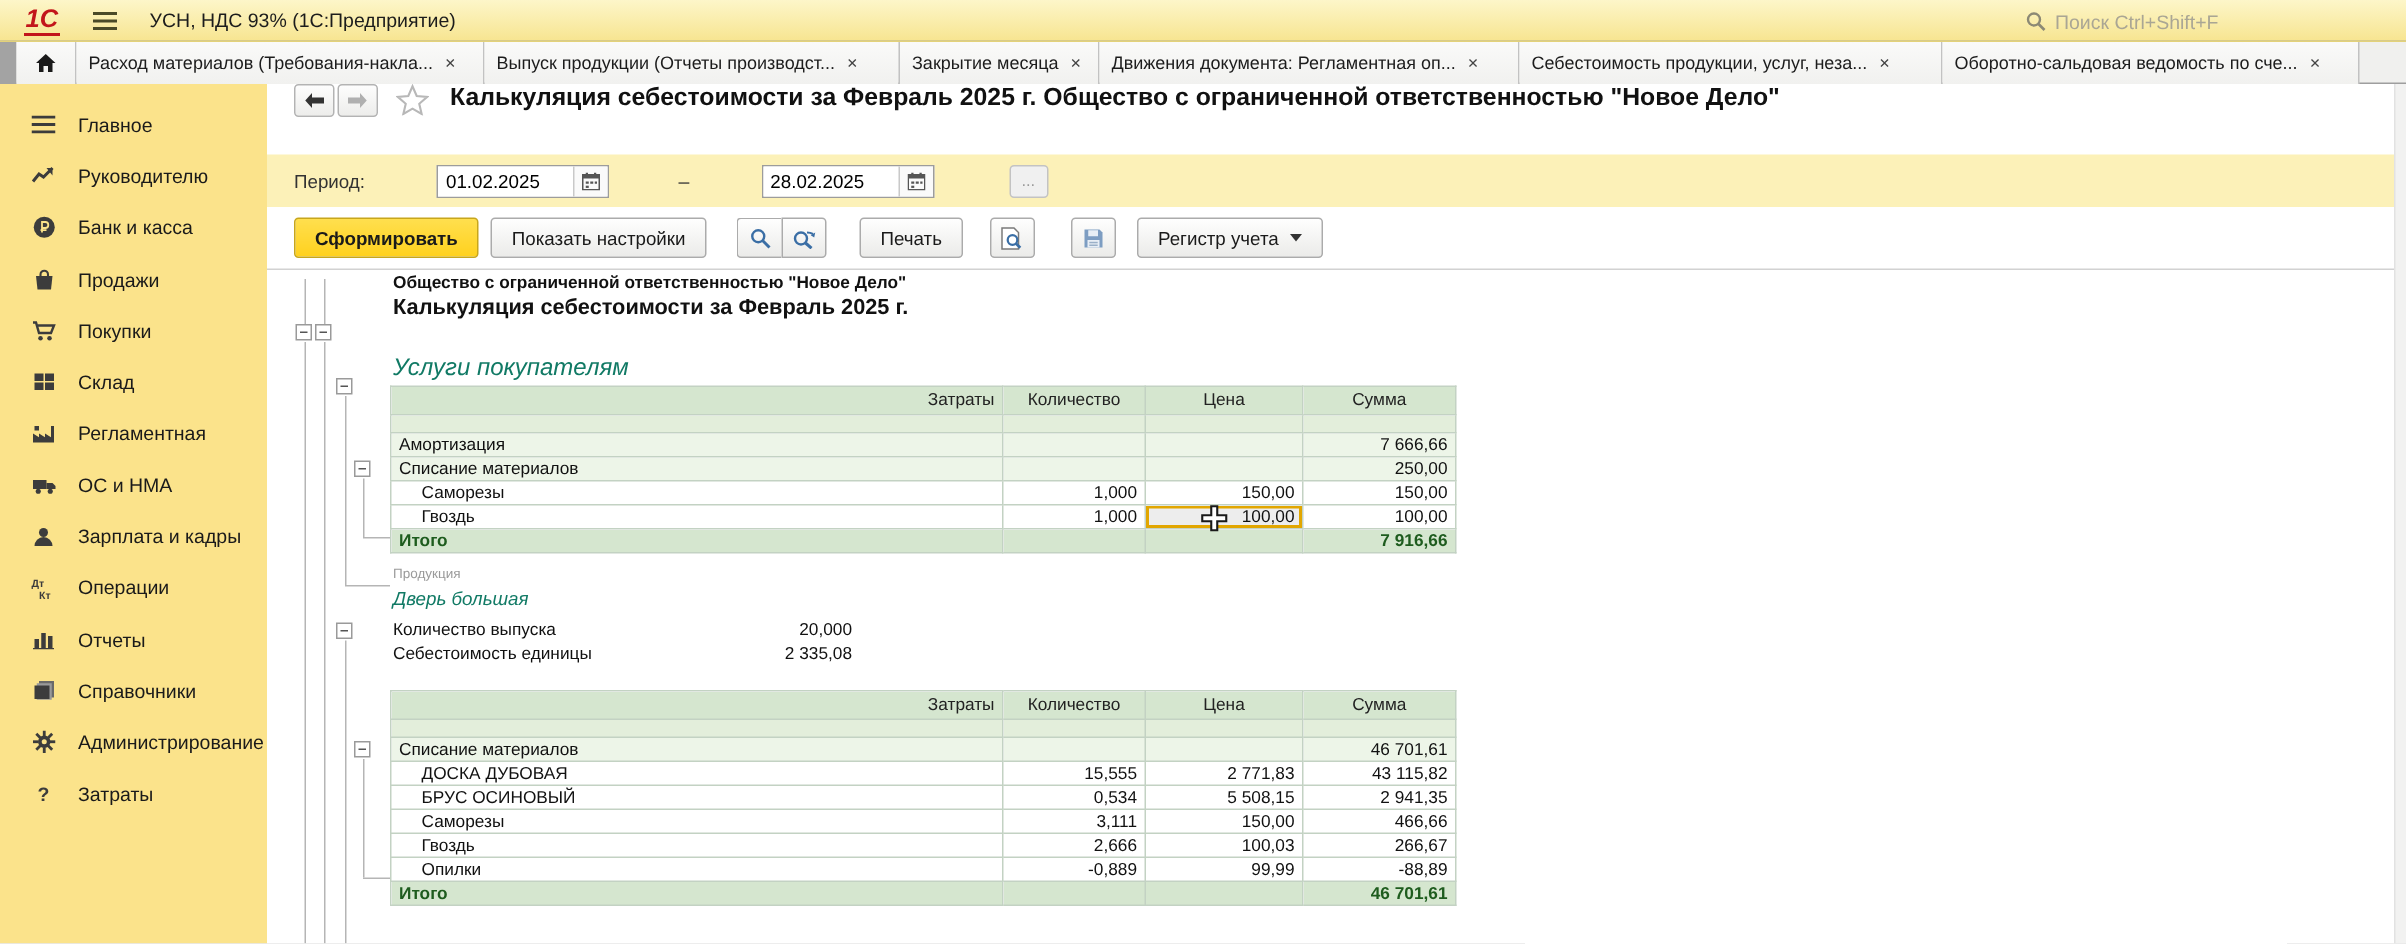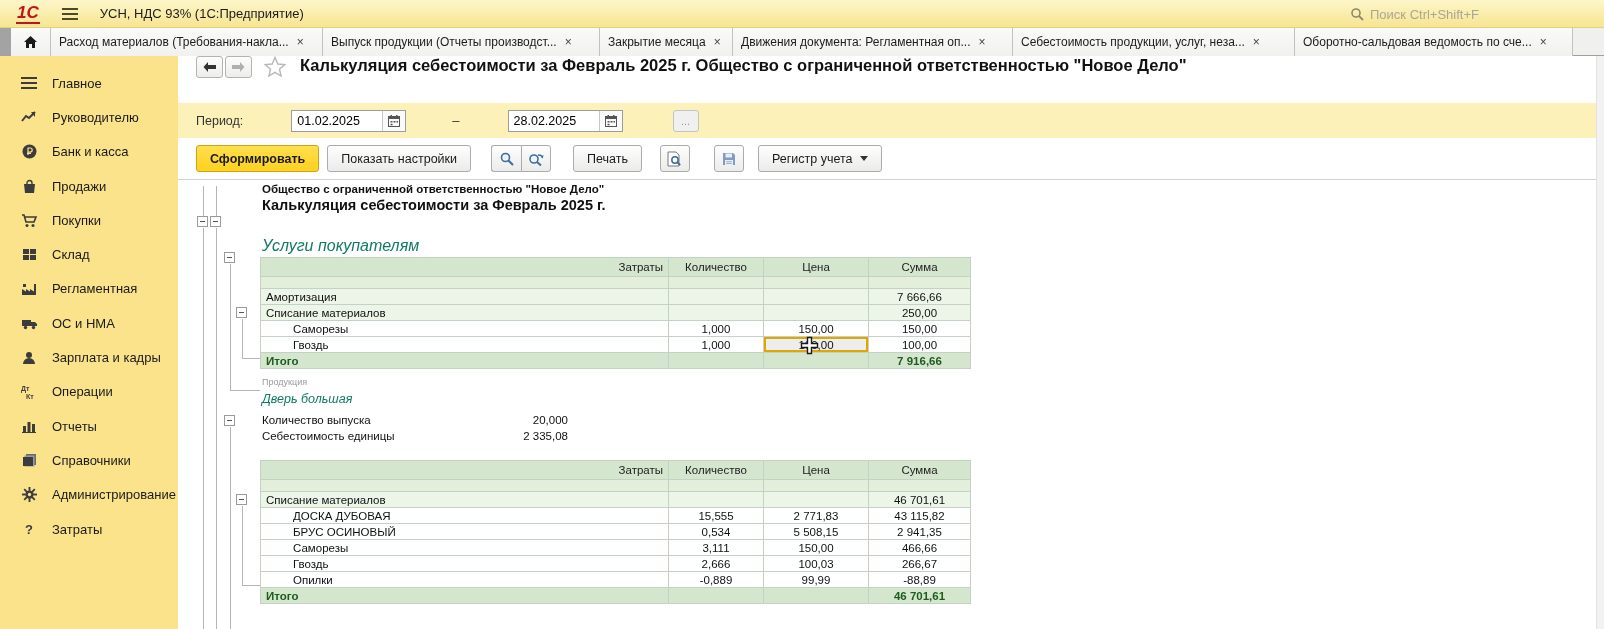--- a/index.html
+++ b/index.html
@@ -88,22 +88,22 @@
   table.cost { position:absolute; left:82px; border-collapse:collapse; table-layout:fixed; width:710px; font-size:11.5px; color:#111; }
   table.cost td, table.cost th { border:1px solid #c3d2c3; padding:0 5px; height:16px; font-weight:normal; overflow:hidden; white-space:nowrap; }
   tr.hdr td { background:#d5e6cf; height:19px; color:#222; }
   tr.hdr td.c-name { text-align:right; }
   tr.hdr td.c-num  { text-align:center; }
   tr.filler td { background:#e3eedb; height:12px; }
   tr.row-group td { background:#edf5e8; }
   tr.row-detail td { background:#fff; }
   tr.row-total td { background:#d5e6cf; font-weight:bold; color:#1e5c1e; }
   td.c-name { text-align:left; padding-left:6px; }
-  tr.row-detail td.c-name { padding-left:32px; }
-  td.c-num { text-align:center; }
+  tr.row-detail td.c-name { padding-left:20px; }
+  td.c-num { text-align:right; }
   td.selected { background:#ededed !important; box-shadow:inset 0 0 0 2px #e2a600; }
   .t1 { top:77px; }
   .t2 { top:280px; }
 
   .vscroll { position:absolute; right:0; top:56px; width:8px; height:573px; background:#f2f2f1; border-left:1px solid #e2e2e2; }
   .cursor-overlay { position:absolute; left:800px; top:336px; pointer-events:none; }
 </style>
 </head>
 <body>
 

